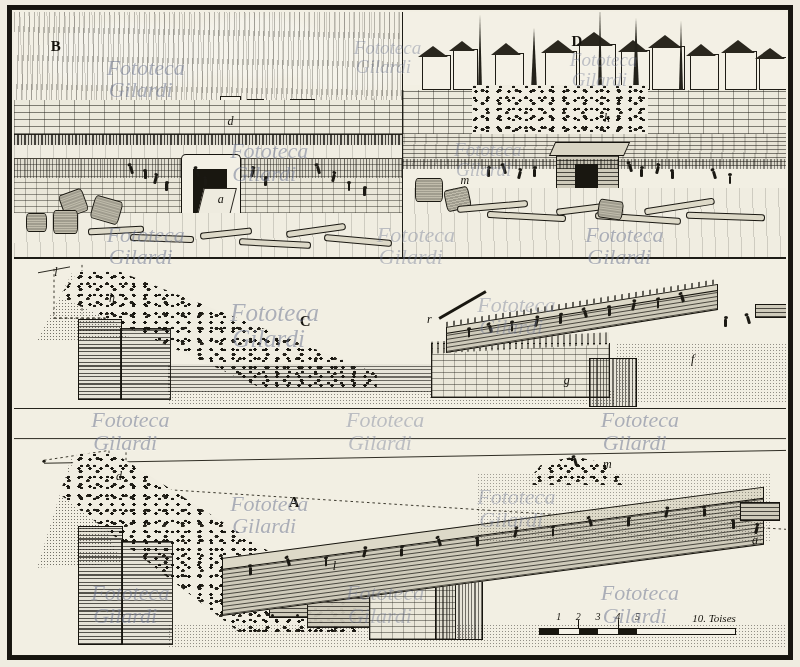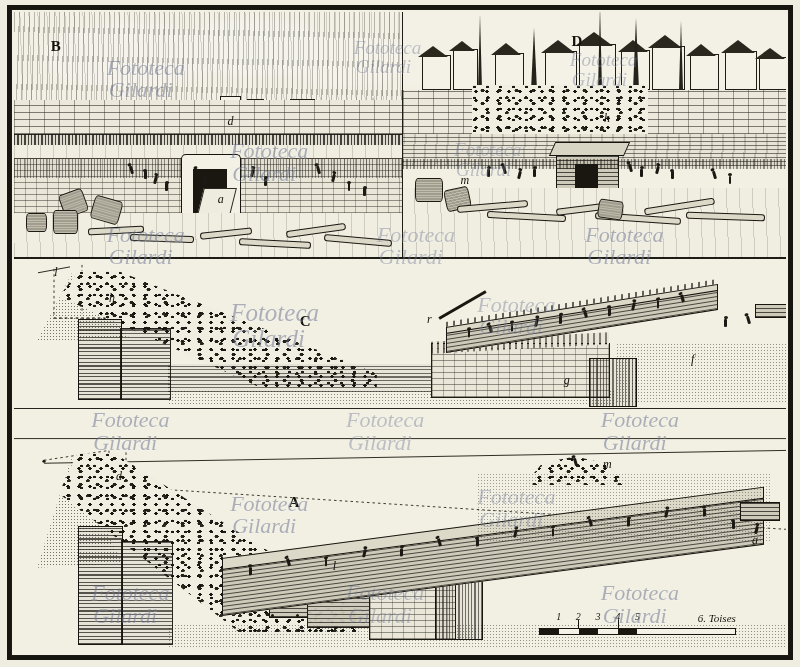--- a/index.html
+++ b/index.html
@@ -410,21 +410,21 @@
           <div class="seg" style="left:20%;width:10%;"></div>
           <div class="seg" style="left:40%;width:10%;"></div>
         </div>
         <div class="tick" style="left:20%;"></div>
         <div class="tick" style="left:40%;"></div>
         <div class="num" style="left:10%;">1</div>
         <div class="num" style="left:20%;">2</div>
         <div class="num" style="left:30%;">3</div>
         <div class="num" style="left:40%;">4</div>
         <div class="num" style="left:50%;">5</div>
-        <div id="scale-unit">6. Toises</div>
+        <div id="scale-unit">10. Toises</div>
       </div>
     </div>
 
     <div id="wm-layer">
         <div class="wm m" style="left: 12%; top: 7%;">
           <span class="l1">Fototeca</span>
           <span class="l2">Gilardi</span>
         </div>
         <div class="wm s dim" style="left: 44%; top: 4%;">
           <span class="l1">Fototeca</span>

